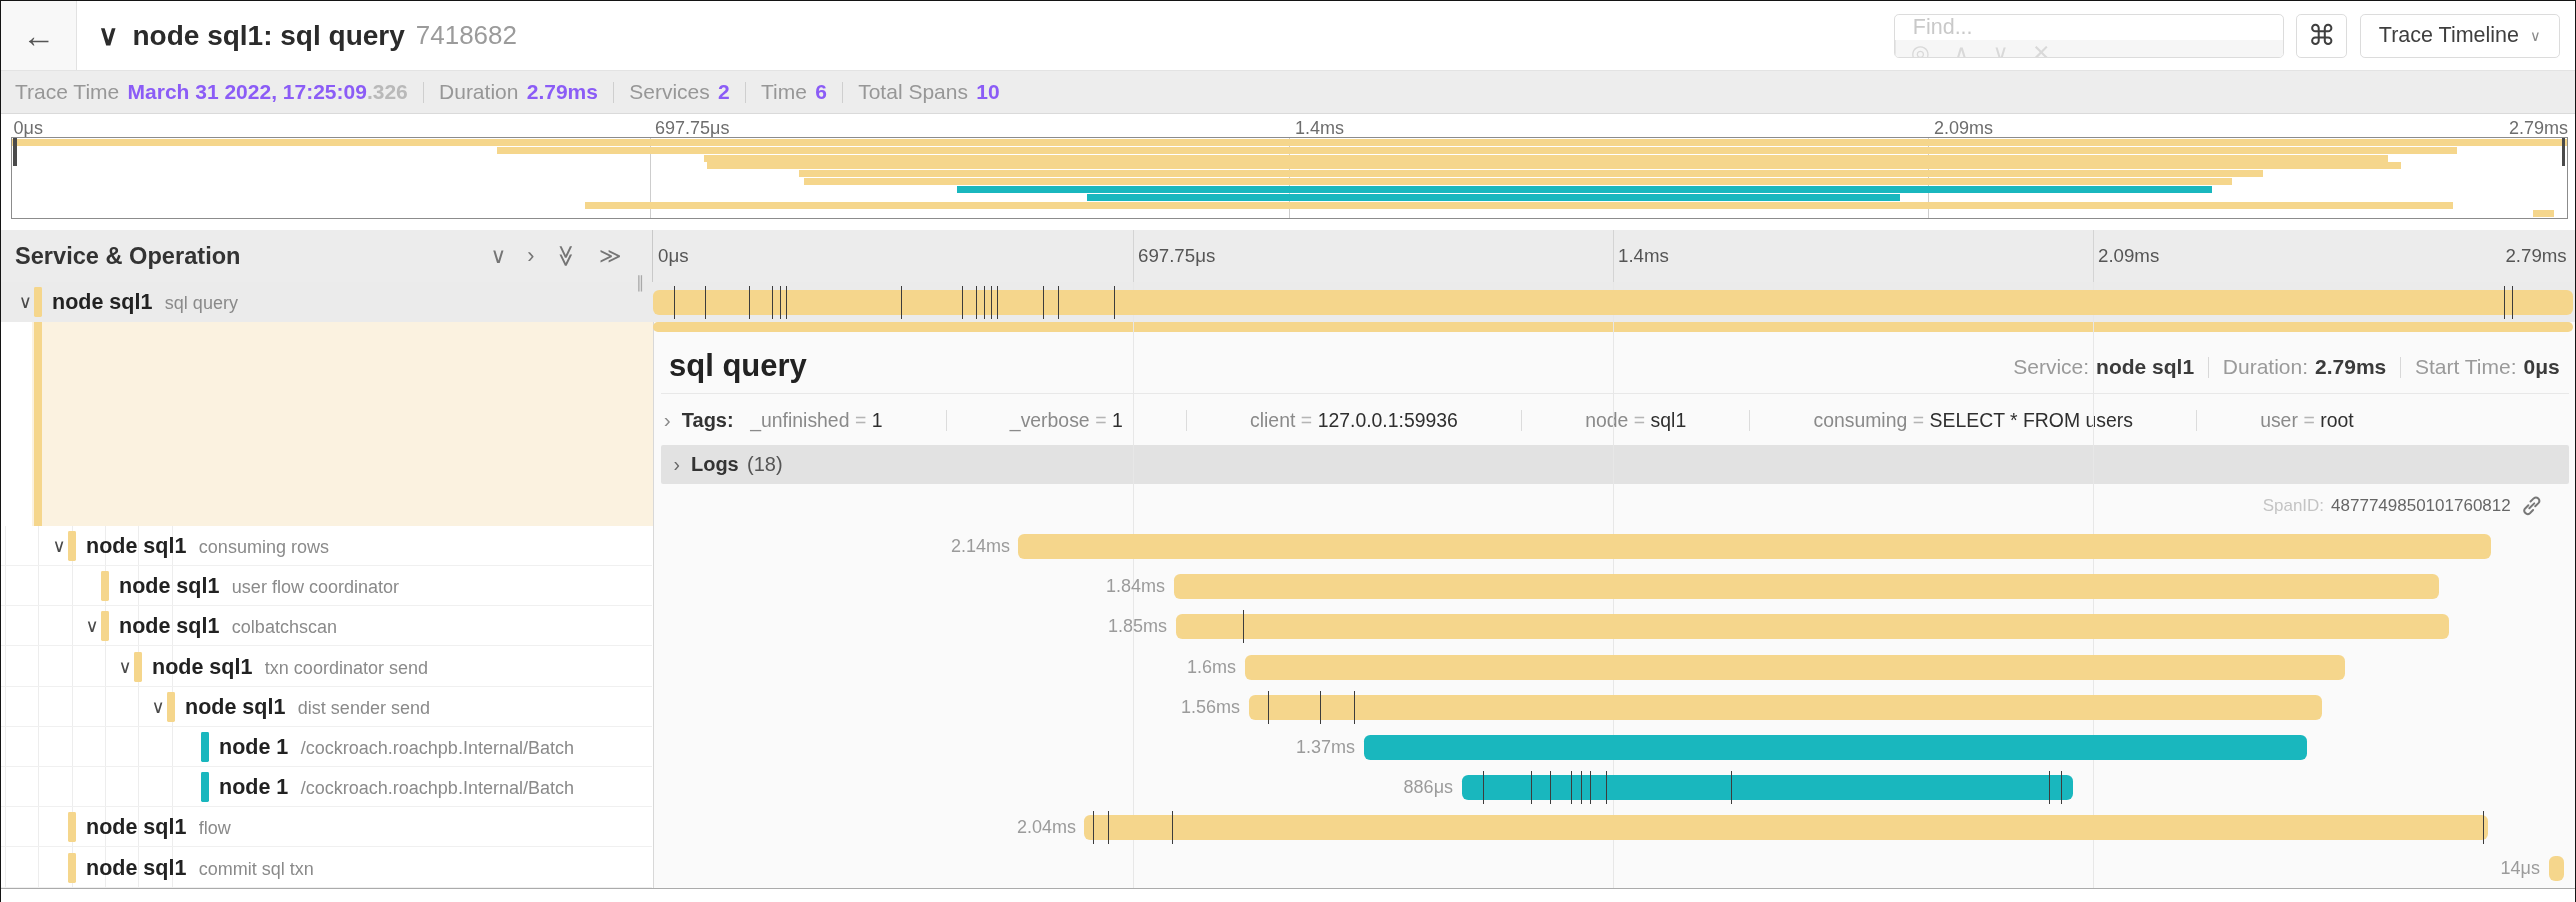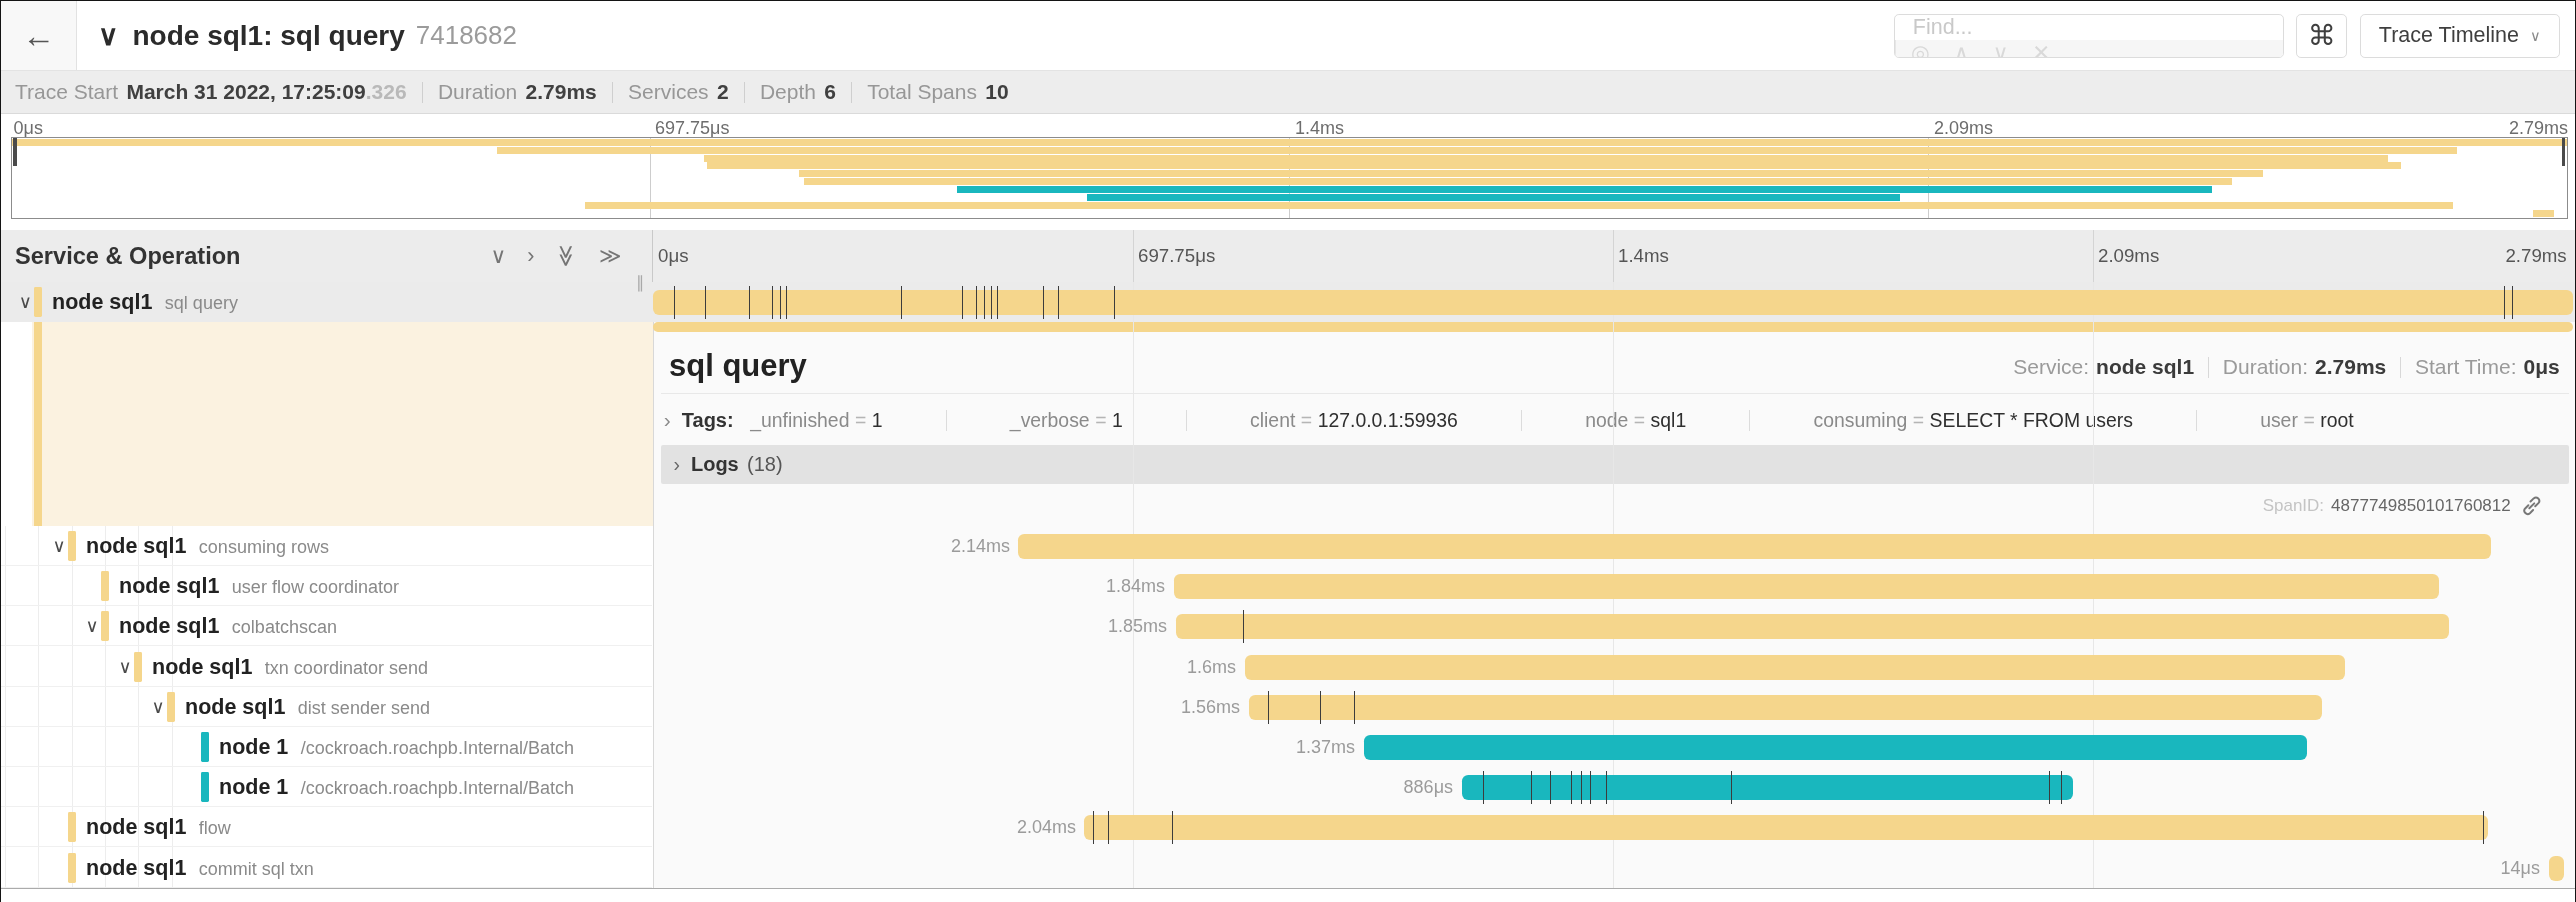--- a/index.html
+++ b/index.html
@@ -20,21 +20,21 @@
   .find-input::placeholder{ color:#c9c9c9; }
   .find-btns{ display:flex; align-items:center; background:#f6f6f6; border-left:0.7px solid #e6e6e6; padding:0 15.3px; gap:23.6px; color:#d9d9d9; font-size:21.5px; }
   .find-btns span{ cursor:default; }
   .sq-btn{ height:44px; border:0.7px solid #dcdcdc; border-radius:4.9px; background:#fff; display:flex; align-items:center; justify-content:center; cursor:pointer; }
   .kbd-btn{ width:51px; font-size:28px; color:#3f3f3f; }
   .view-btn{ padding:0 18px; font-size:21.5px; color:#3f3f3f; gap:11px; }
   .view-btn .vchev{ font-size:14.6px; color:#8a8a8a; }
   
   .trace-info{ position:absolute; top:69px; left:0; right:0; height:44px; background:#ededed; border-top:0.7px solid #e3e3e3; border-bottom:0.7px solid #dadada; display:flex; align-items:center; padding-left:14px; font-size:21px; }
   .ti-label{ color:#979797; margin-right:8.3px; }
-  .ti-value{ color:#404040; font-weight:bold; }
+  .ti-value{ color:#8b5cf6; font-weight:bold; }
   .ti-suffix{ color:#b9b9b9; font-weight:bold; }
   .ti-sep{ width:0.7px; height:21px; background:#cfcfcf; margin:0 15.3px; }
   
   .minimap{ position:absolute; top:114px; left:0; right:0; height:115px; background:#fff; }
   .mm-axis{ position:absolute; top:1.4px; left:0; right:0; height:19.4px; }
   .mm-label{ position:absolute; top:1.4px; font-size:18px; color:#6d6d6d; white-space:nowrap; }
   .mm-box{ position:absolute; top:22px; left:9.7px; width:2557px; height:82px; border:1.4px solid #8c8c8c; background:#fff; cursor:crosshair; }
   .mm-grid{ position:absolute; top:0; bottom:0; width:0.7px; background:#cdcdcd; }
   .mm-span{ position:absolute; height:7px; }
   .mm-handle{ position:absolute; top:0; width:3.5px; height:28px; background:#4a4a4a; cursor:ew-resize; }
@@ -119,31 +119,31 @@
         <span>⌘</span>
       </div>
       <div class="sq-btn view-btn">
         <span>Trace Timeline</span>
         <span class="vchev">∨</span>
       </div>
     </div>
   </div>
 
   <div class="trace-info">
-      <div class="ti-label">Trace Start</div>
+      <div class="ti-label">Trace Time</div>
       <div class="ti-value">March 31 2022, 17:25:09</div>
       <div class="ti-suffix">.326</div>
       <div class="ti-sep"></div>
       <div class="ti-label">Duration</div>
       <div class="ti-value">2.79ms</div>
       <div class="ti-sep"></div>
       <div class="ti-label">Services</div>
       <div class="ti-value">2</div>
       <div class="ti-sep"></div>
-      <div class="ti-label">Depth</div>
+      <div class="ti-label">Time</div>
       <div class="ti-value">6</div>
       <div class="ti-sep"></div>
       <div class="ti-label">Total Spans</div>
       <div class="ti-value">10</div>
     </div>
 
   <div class="minimap">
     <div class="mm-axis">
         <span class="mm-label" style="left: 12.5px;">0μs</span>
         <span class="mm-label" style="left: 654px;">697.75μs</span>

